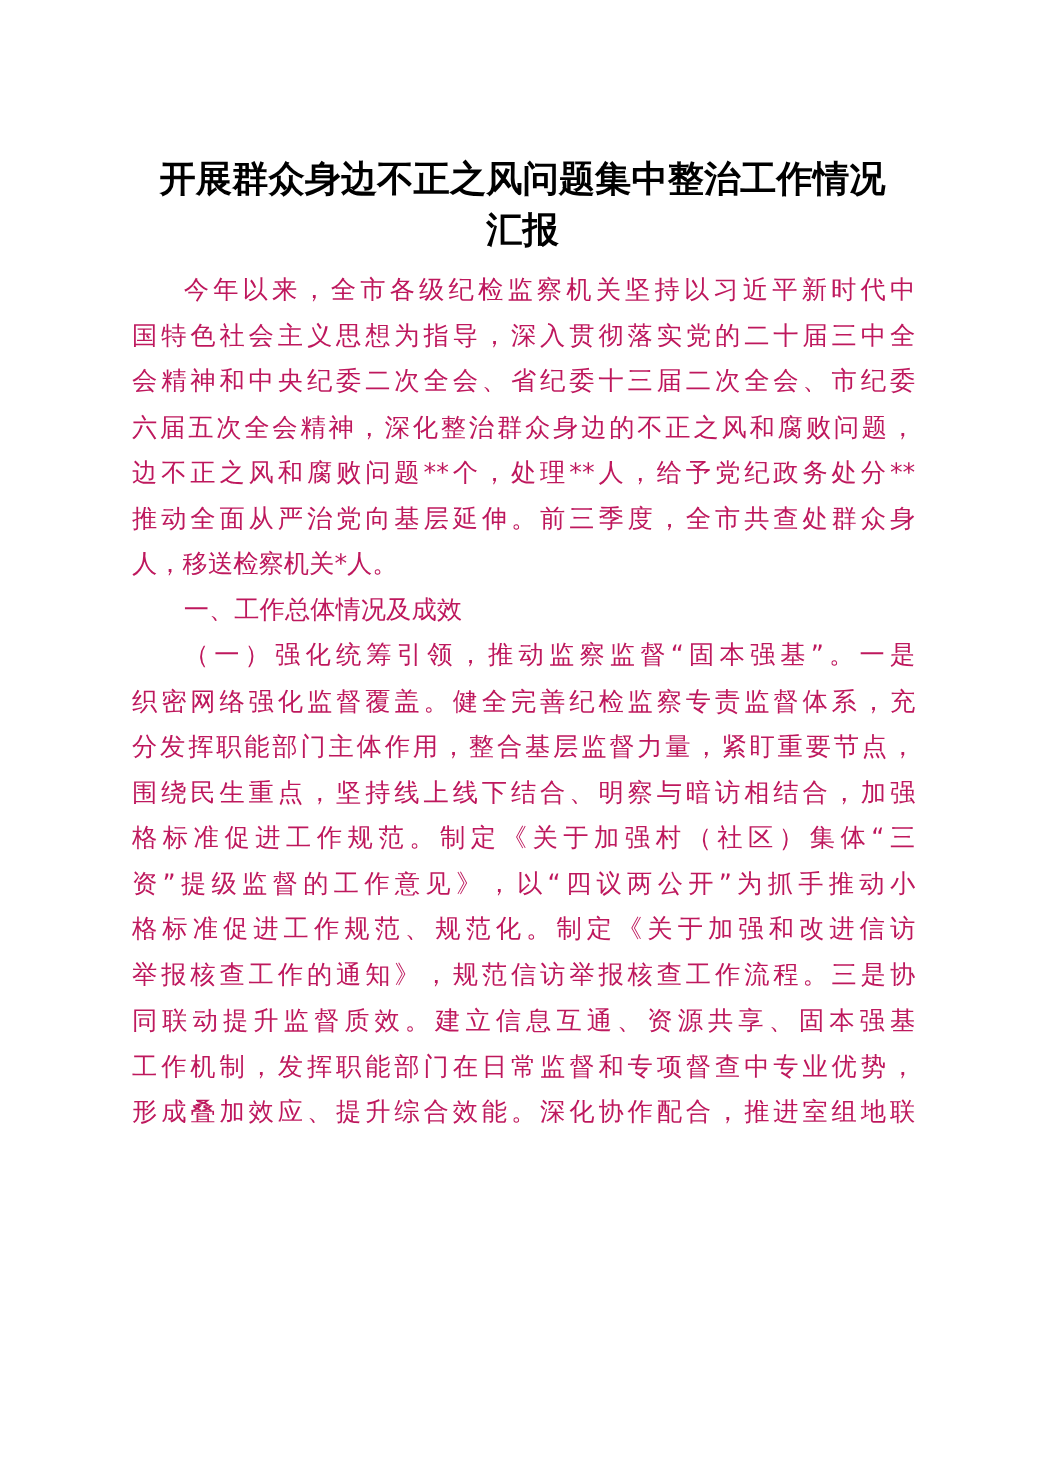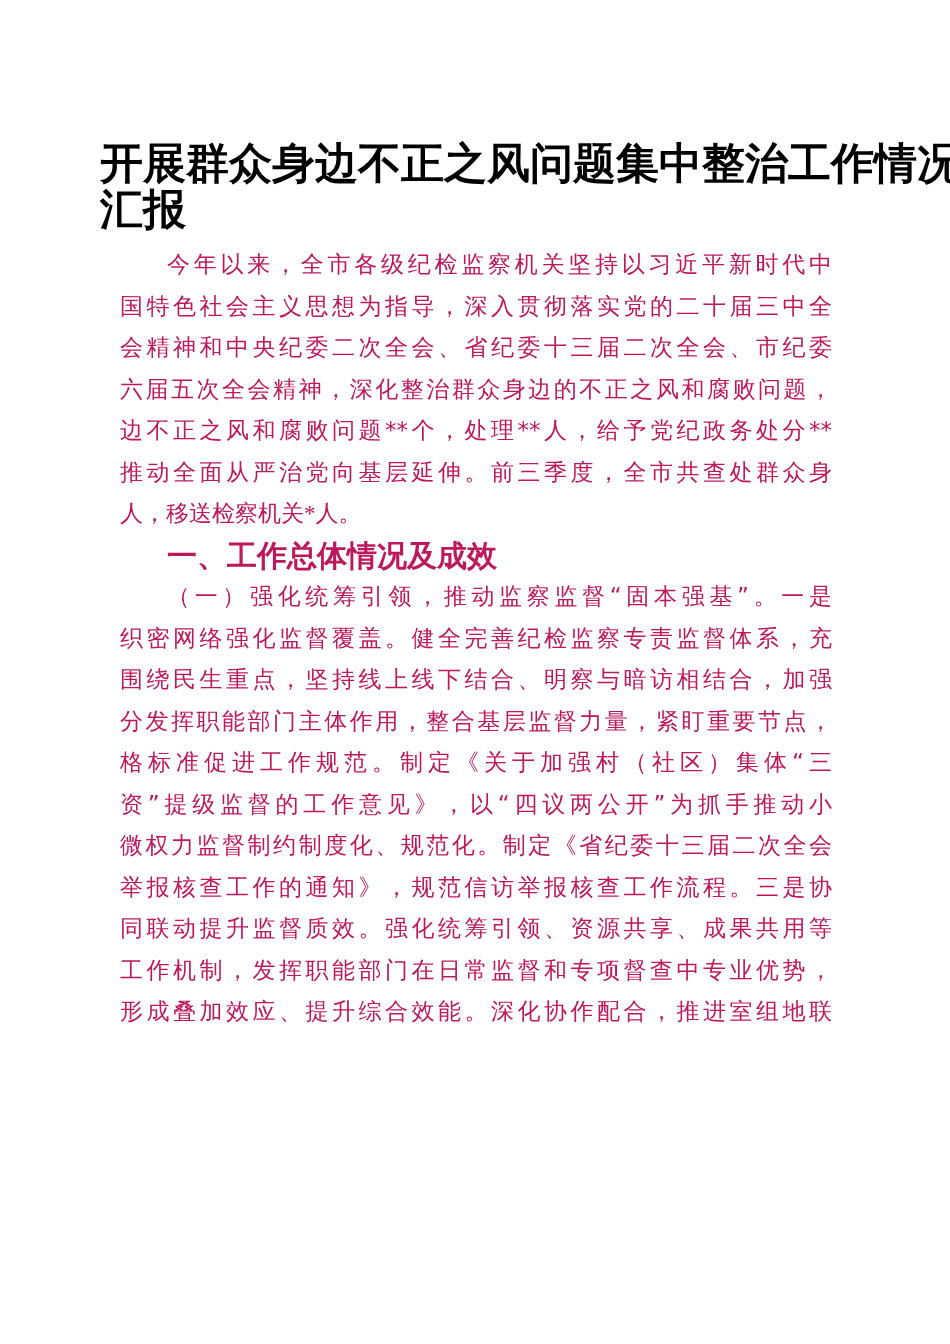--- a/index.html
+++ b/index.html
@@ -20,23 +20,24 @@
       top: 0;
       width: 950px;
       height: 1344px;
       background: #ffffff;
     }
     .title {
       position: absolute;
       left: 100px;
       top: 140px;
       width: 750px;
+      text-align: center;
       font-family: "DejaVu Serif", "Liberation Serif", serif;
       font-weight: bold;
-      font-size: 43px;
+      font-size: 33px;
       line-height: 46px;
       letter-spacing: 0px;
     }
     .title .line {
       display: block;
       white-space: nowrap;
     }
     .body {
       position: absolute;
       left: 120px;
@@ -49,32 +50,31 @@
     }
     .body .line {
       display: block;
       white-space: nowrap;
       text-align: justify;
       text-align-last: justify;
       height: 41.5px;
     }
     .body .line.last {
       text-align-last: left;
-      font-family: Liberation Serif, serif;
     }
     .body .line.indent {
       padding-left: 47px;
     }
     .body .heading {
       display: block;
       white-space: nowrap;
       padding-left: 47px;
       font-family: "DejaVu Sans", "Liberation Sans", sans-serif;
-      font-weight: bold;
-      font-size: 30px;
+      font-weight: normal;
+      font-size: 23px;
       height: 41.5px;
     }
     .body .line .bold {
       font-weight: normal;
     }
   </style>
 </head>
 <body>
 
 <div class="page">
@@ -93,25 +93,25 @@
       <span class="line">边不正之风和腐败问题**个，处理**人，给予党纪政务处分**</span>
       <span class="line">推动全面从严治党向基层延伸。前三季度，全市共查处群众身</span>
       <span class="line last">人，移送检察机关*人。</span>
     </div>
 
     <span class="heading">一、工作总体情况及成效</span>
 
     <div>
       <span class="line indent"><span class="bold">（一）强化统筹引领，推动监察监督“固本强基”。</span><span>一是</span></span>
       <span class="line">织密网络强化监督覆盖。健全完善纪检监察专责监督体系，充</span>
+      <span class="line">分发挥职能部门主体作用，整合基层监督力量，紧盯重要节点，</span>
       <span class="line">围绕民生重点，坚持线上线下结合、明察与暗访相结合，加强</span>
-      <span class="line">分发挥职能部门主体作用，整合基层监督力量，紧盯重要节点，</span>
       <span class="line">格标准促进工作规范。制定《关于加强村（社区）集体“三</span>
       <span class="line">资”提级监督的工作意见》，以“四议两公开”为抓手推动小</span>
-      <span class="line">微权力监督制约制度化、规范化。制定《省纪委十三届二次全会</span>
+      <span class="line">格标准促进工作规范、规范化。制定《关于加强和改进信访</span>
       <span class="line">举报核查工作的通知》，规范信访举报核查工作流程。三是协</span>
-      <span class="line">同联动提升监督质效。强化统筹引领、资源共享、成果共用等</span>
+      <span class="line">同联动提升监督质效。建立信息互通、资源共享、固本强基</span>
       <span class="line">工作机制，发挥职能部门在日常监督和专项督查中专业优势，</span>
       <span class="line">形成叠加效应、提升综合效能。深化协作配合，推进室组地联</span>
     </div>
   </div>
 
 </div>
 
 </body></html>

